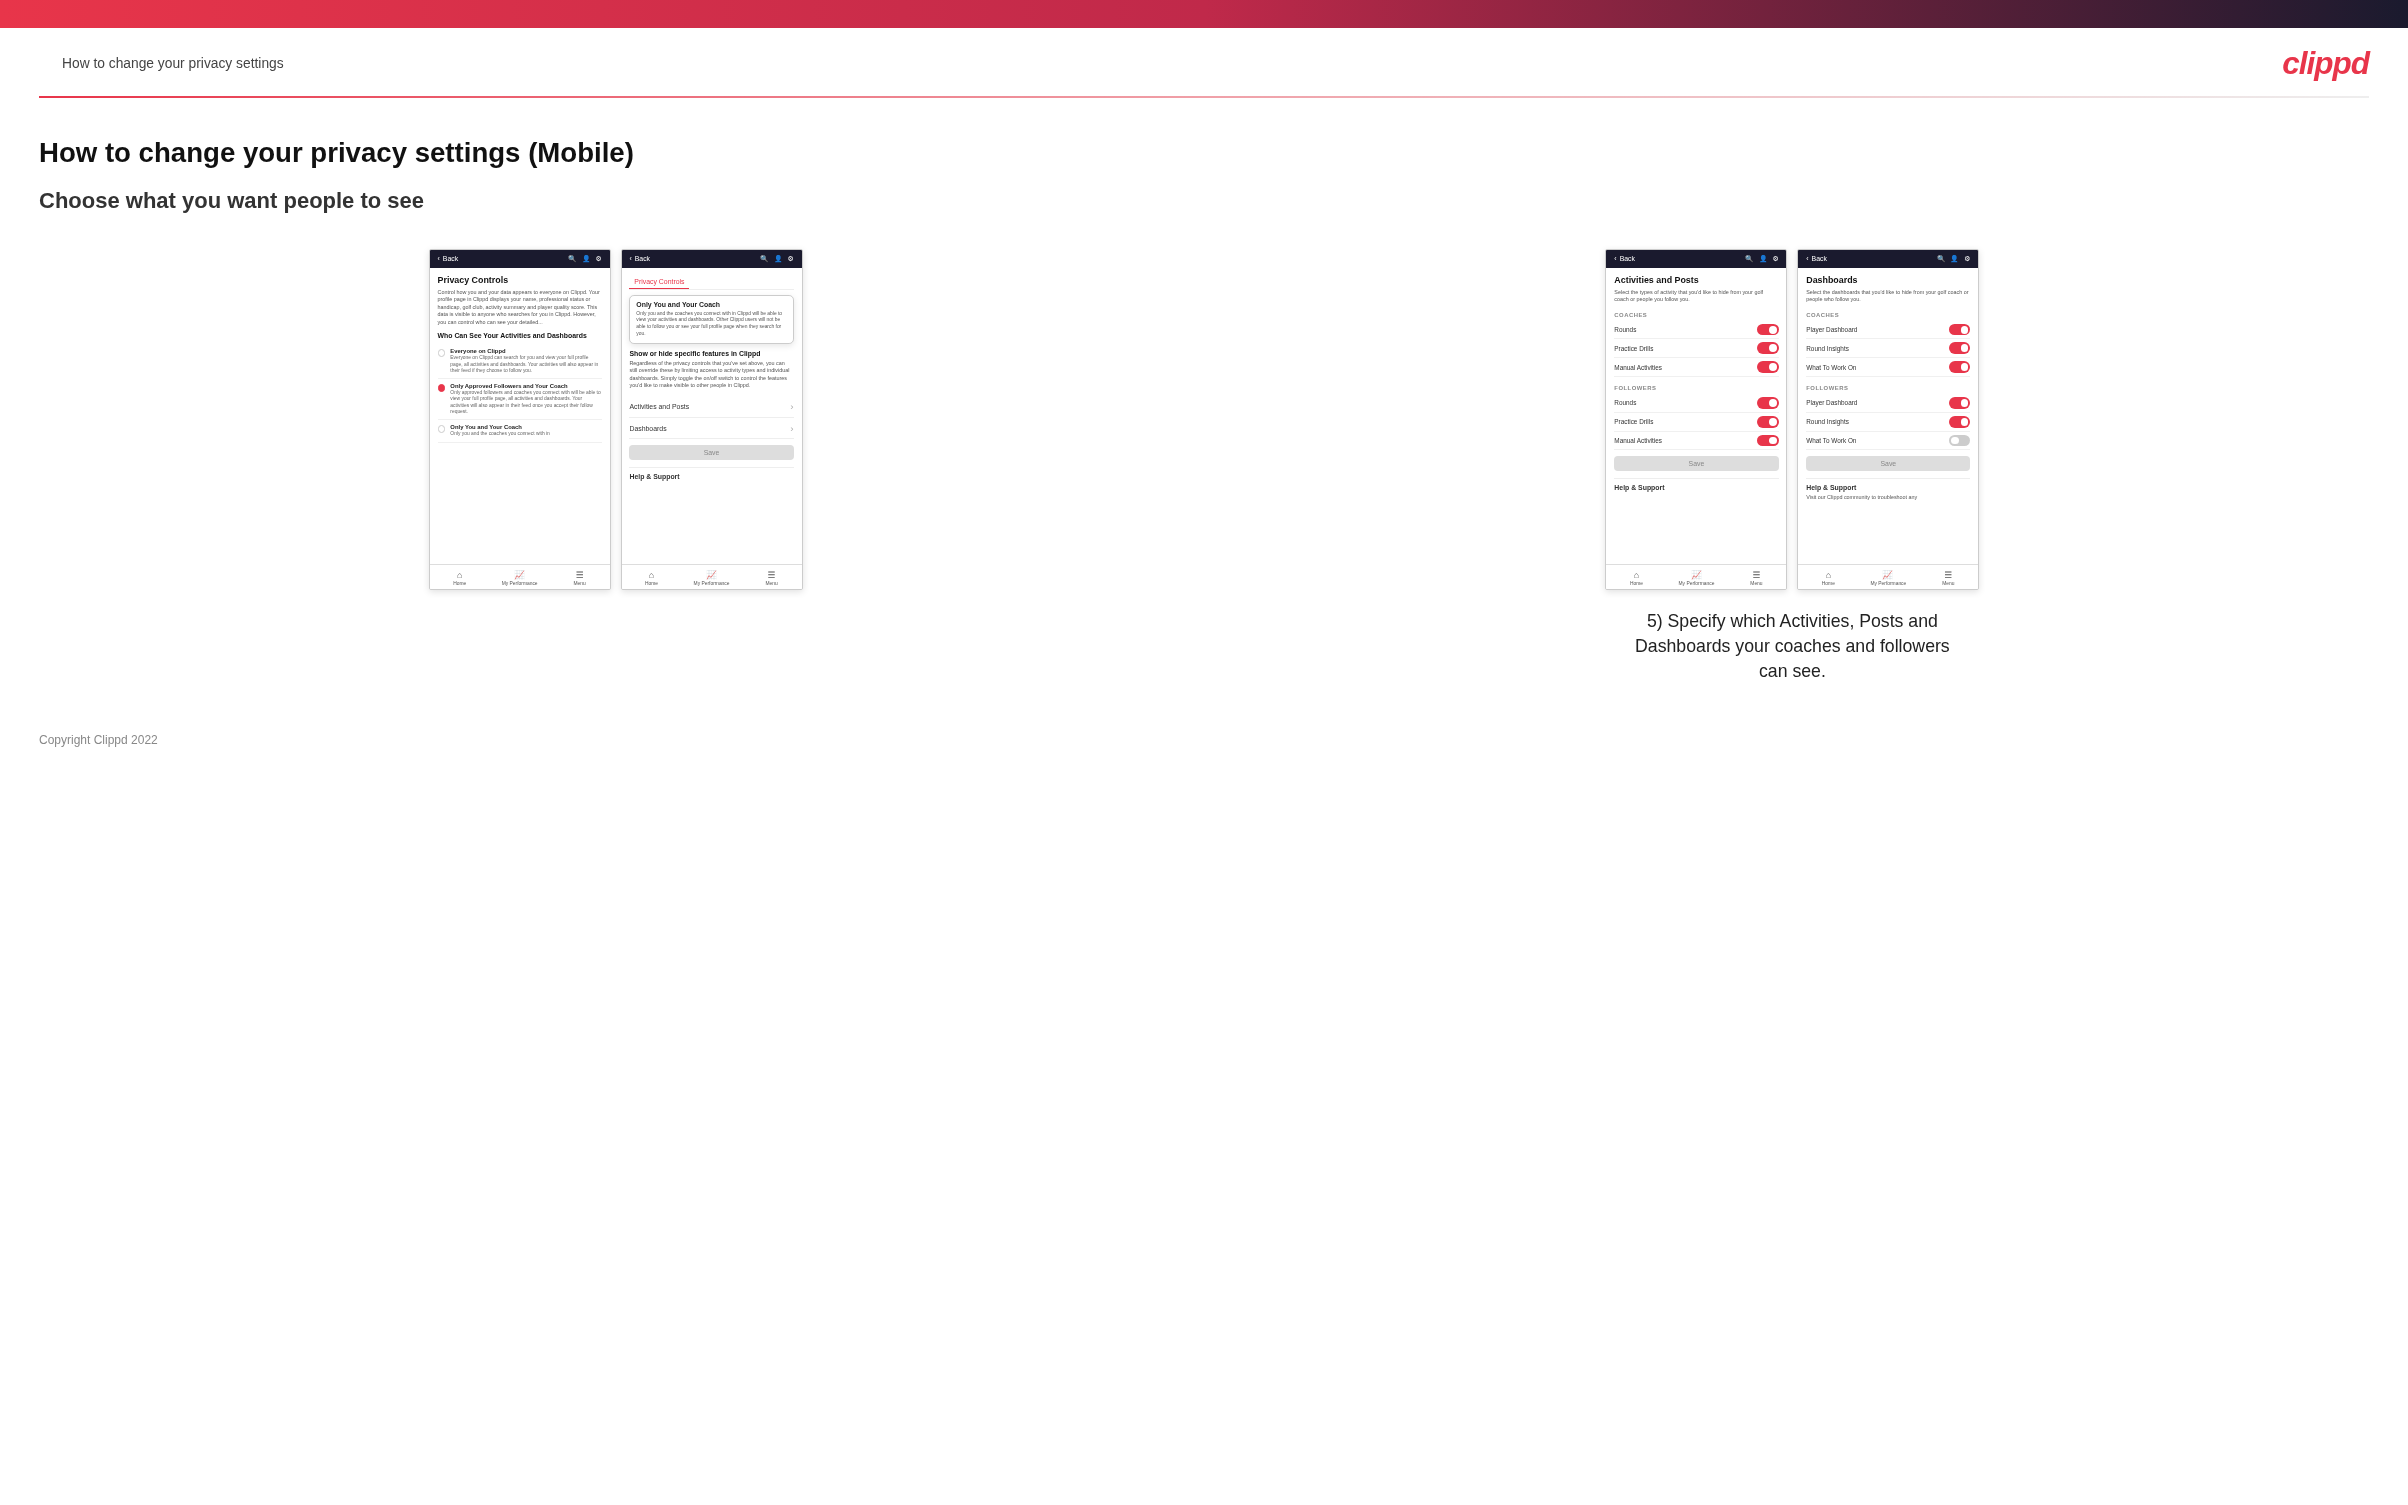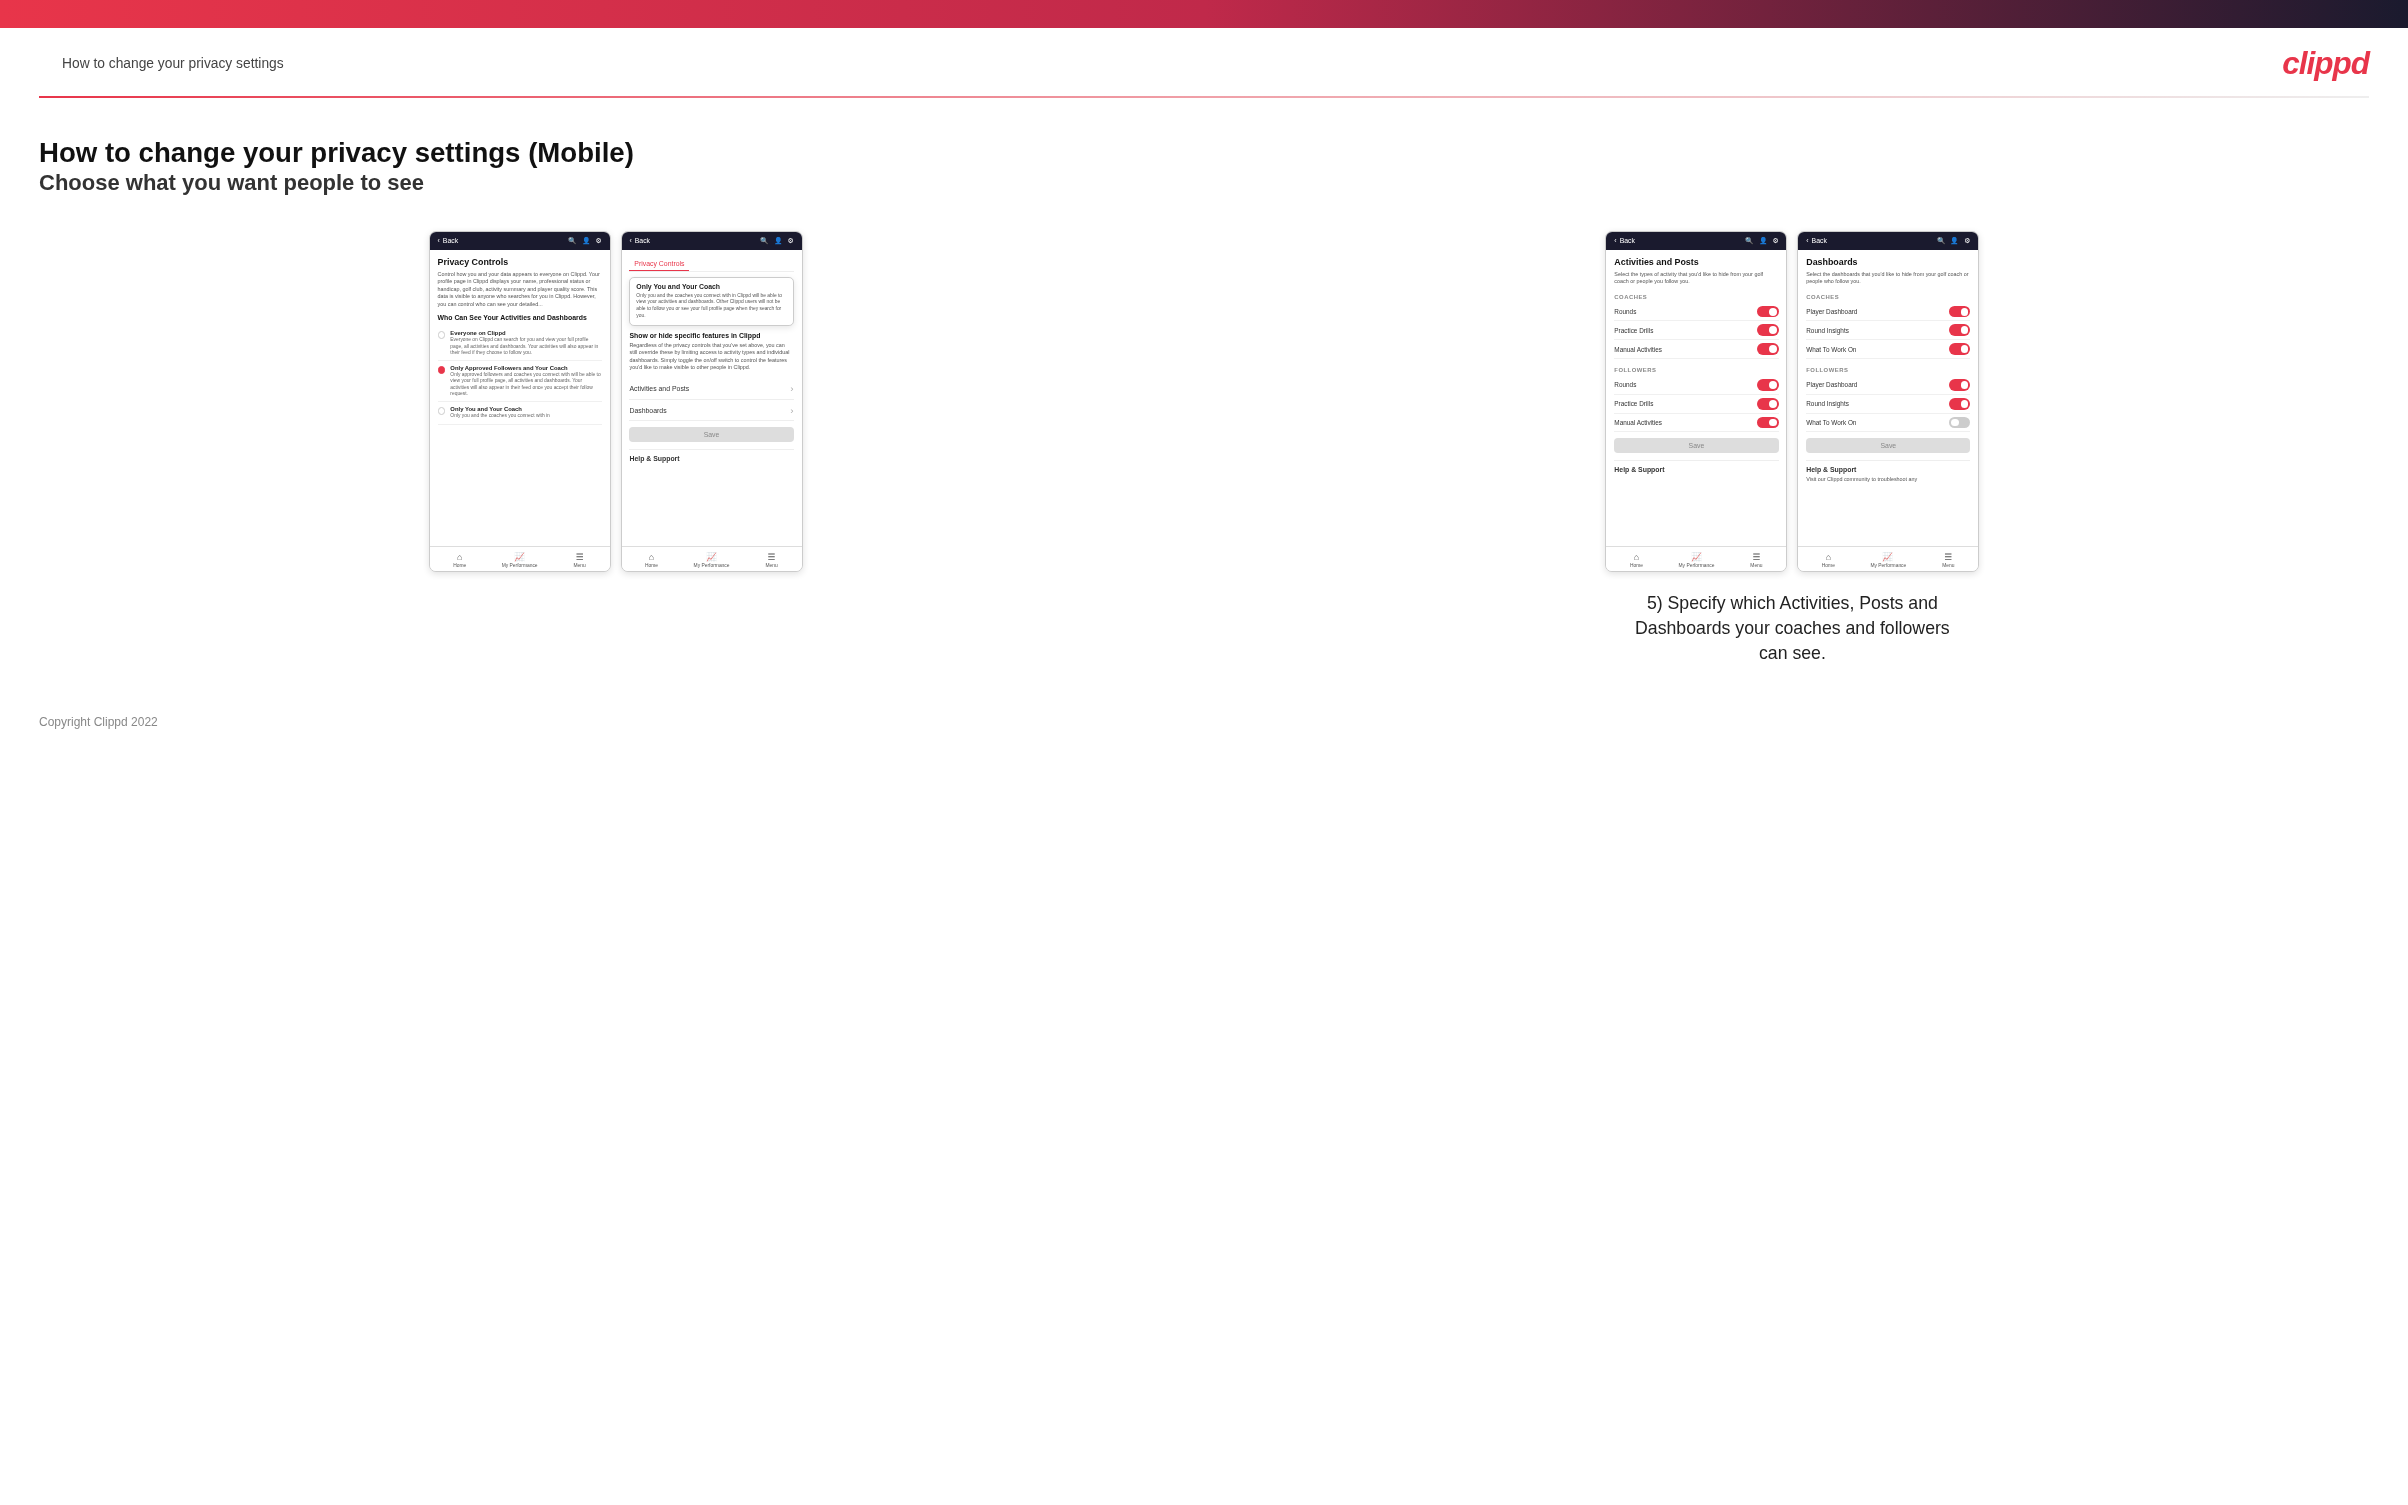--- a/index.html
+++ b/index.html
@@ -45,21 +45,21 @@
 
     
     .main-content {
       padding: 39px 39px 29.6px 39px;
     }
 
     .page-heading {
       font-size: 27.6px;
       font-weight: 800;
       color: #111;
-      margin-bottom: 1px;
+      margin-bottom: 19px;
     }
     .page-subheading {
       font-size: 22px;
       font-weight: 700;
       color: #333;
       margin-bottom: 35px;
     }
 
     
     .mockups-row {
@@ -87,21 +87,21 @@
       color: #222;
       text-align: center;
       max-width: 335px;
       line-height: 1.4;
     }
 
     
     .phone {
       width: 182px;
       border: 1.5px solid #ccc;
-      border-radius: 7px;
+      border-radius: 2px;
       background: #fff;
       overflow: hidden;
       box-shadow: 0 2px 7.9px rgba(0,0,0,0.12);
       font-size: 6.9px;
     }
 
     .phone-navbar {
       background: #1a1a2e;
       display: flex;
       align-items: center;

